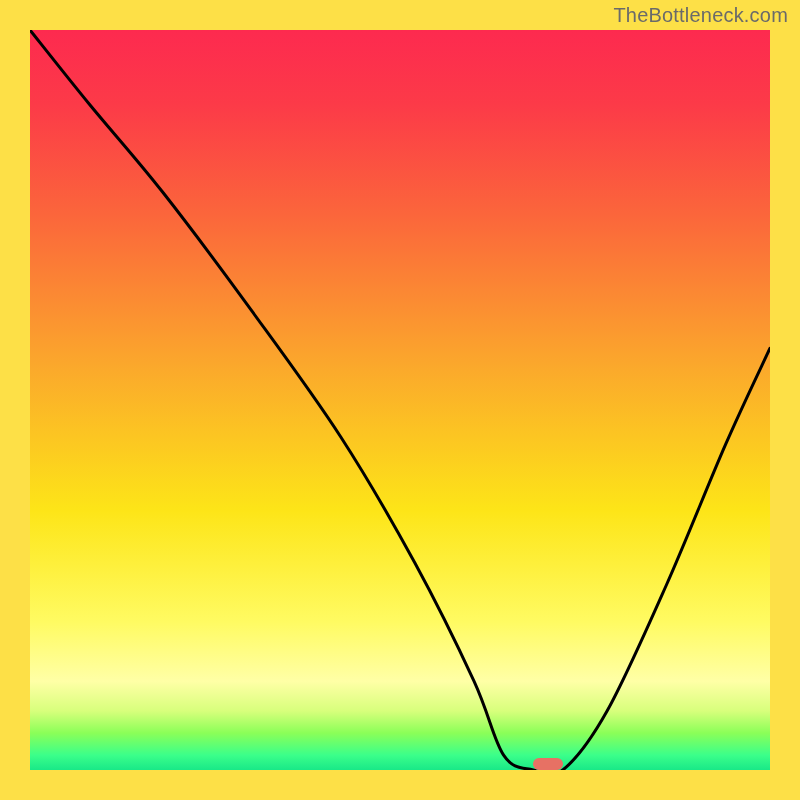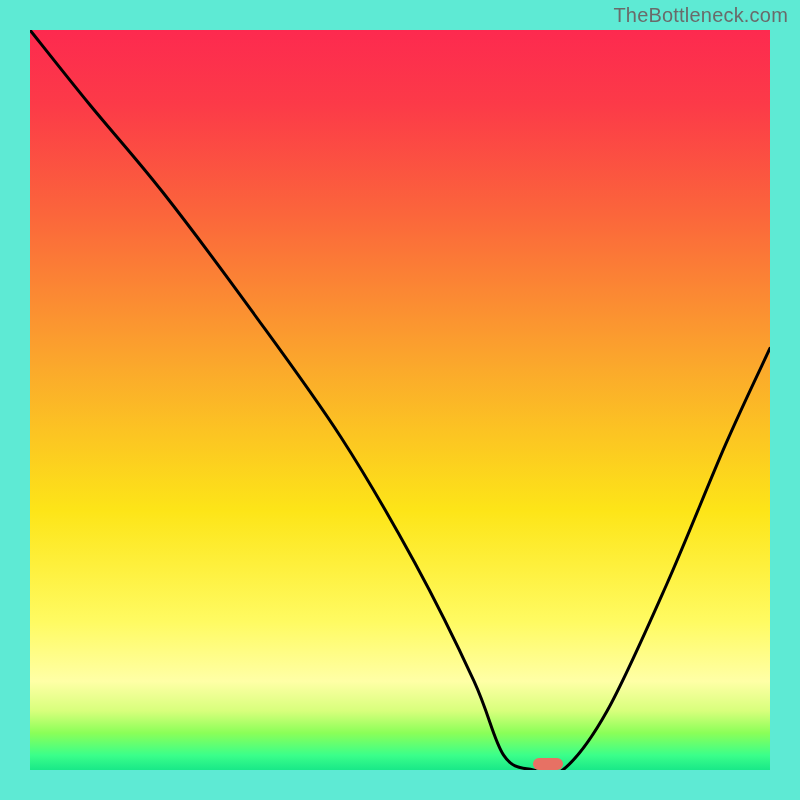--- a/index.html
+++ b/index.html
@@ -8,21 +8,21 @@
     width: 800px;
     height: 800px;
     background: #000;
     overflow: hidden;
     font-family: Arial, Helvetica, sans-serif;
   }
   .frame {
     position: relative;
     width: 800px;
     height: 800px;
-    background: #5eead4;
+    background: #fde047;
   }
   .watermark {
     position: absolute;
     top: 4px;
     right: 12px;
     color: #6a6a6a;
     font-size: 20px;
     letter-spacing: 0.2px;
     z-index: 10;
   }

